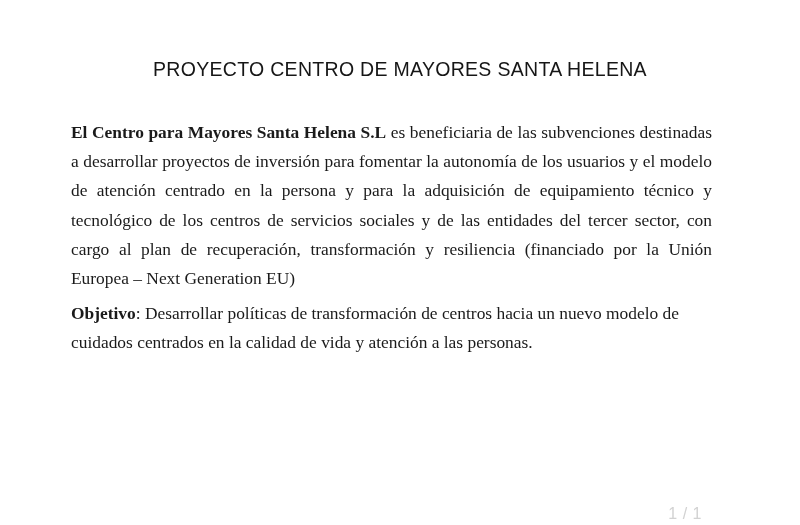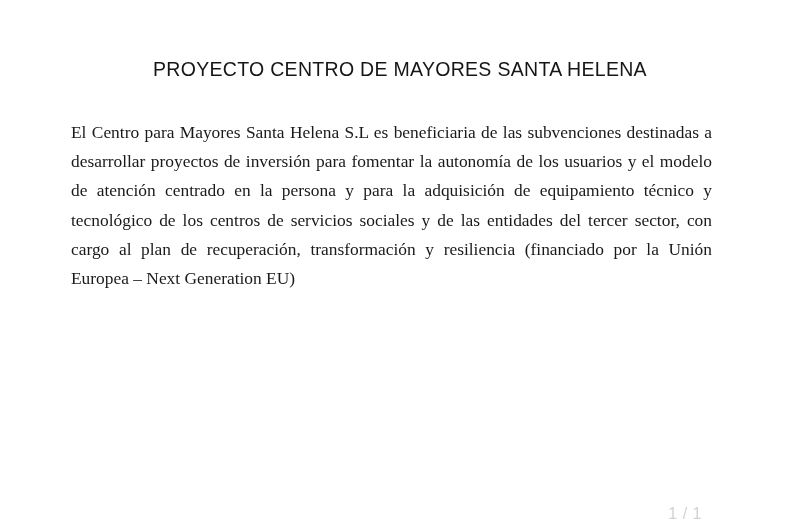--- a/index.html
+++ b/index.html
@@ -39,21 +39,21 @@
   .para {
     font-family: "Liberation Serif", serif;
     font-size: 17.4px;
     line-height: 29.2px;
     color: #1a1a1a;
     text-align: justify;
     text-justify: inter-word;
     margin: 0;
   }
   .para b, .para .lead {
-    font-weight: 400;
+    font-weight: 700;
     margin-top: 32px;
   }
   .para-1-wrap { position: absolute; left: 71px; top: 118px; width: 641px; }
   .para-2-wrap { position: absolute; left: 71px; top: 299px; width: 641px; }
   .para-2 { text-align: left; }
 
   
   .para::after {
     content: "";
     display: inline-block;
@@ -85,20 +85,23 @@
 <body>
 
 <div class="page">
 
   <div class="doc-title">PROYECTO CENTRO DE MAYORES SANTA HELENA</div>
 
   <div class="para-1-wrap">
     <p class="para nojust"><b class="lead">El Centro para Mayores Santa Helena S.L</b><span> es beneficiaria de las subvenciones destinadas a desarrollar proyectos de inversión para fomentar la autonomía de los usuarios y el modelo de atención centrado en la persona y para la adquisición de equipamiento técnico y tecnológico de los centros de servicios sociales y de las entidades del tercer sector, con cargo al plan de recuperación, transformación y resiliencia (financiado por la Unión Europea – Next Generation EU)</span></p>
   </div>
 
+  <div class="para-2-wrap">
+    <p class="para para-2 nojust"><b class="lead">Objetivo</b><span>: Desarrollar políticas de transformación de centros hacia un nuevo modelo de cuidados centrados en la calidad de vida y atención a las personas.</span></p>
+  </div>
 
   <div class="footer">
 
     
     
 
     
     
 
     

